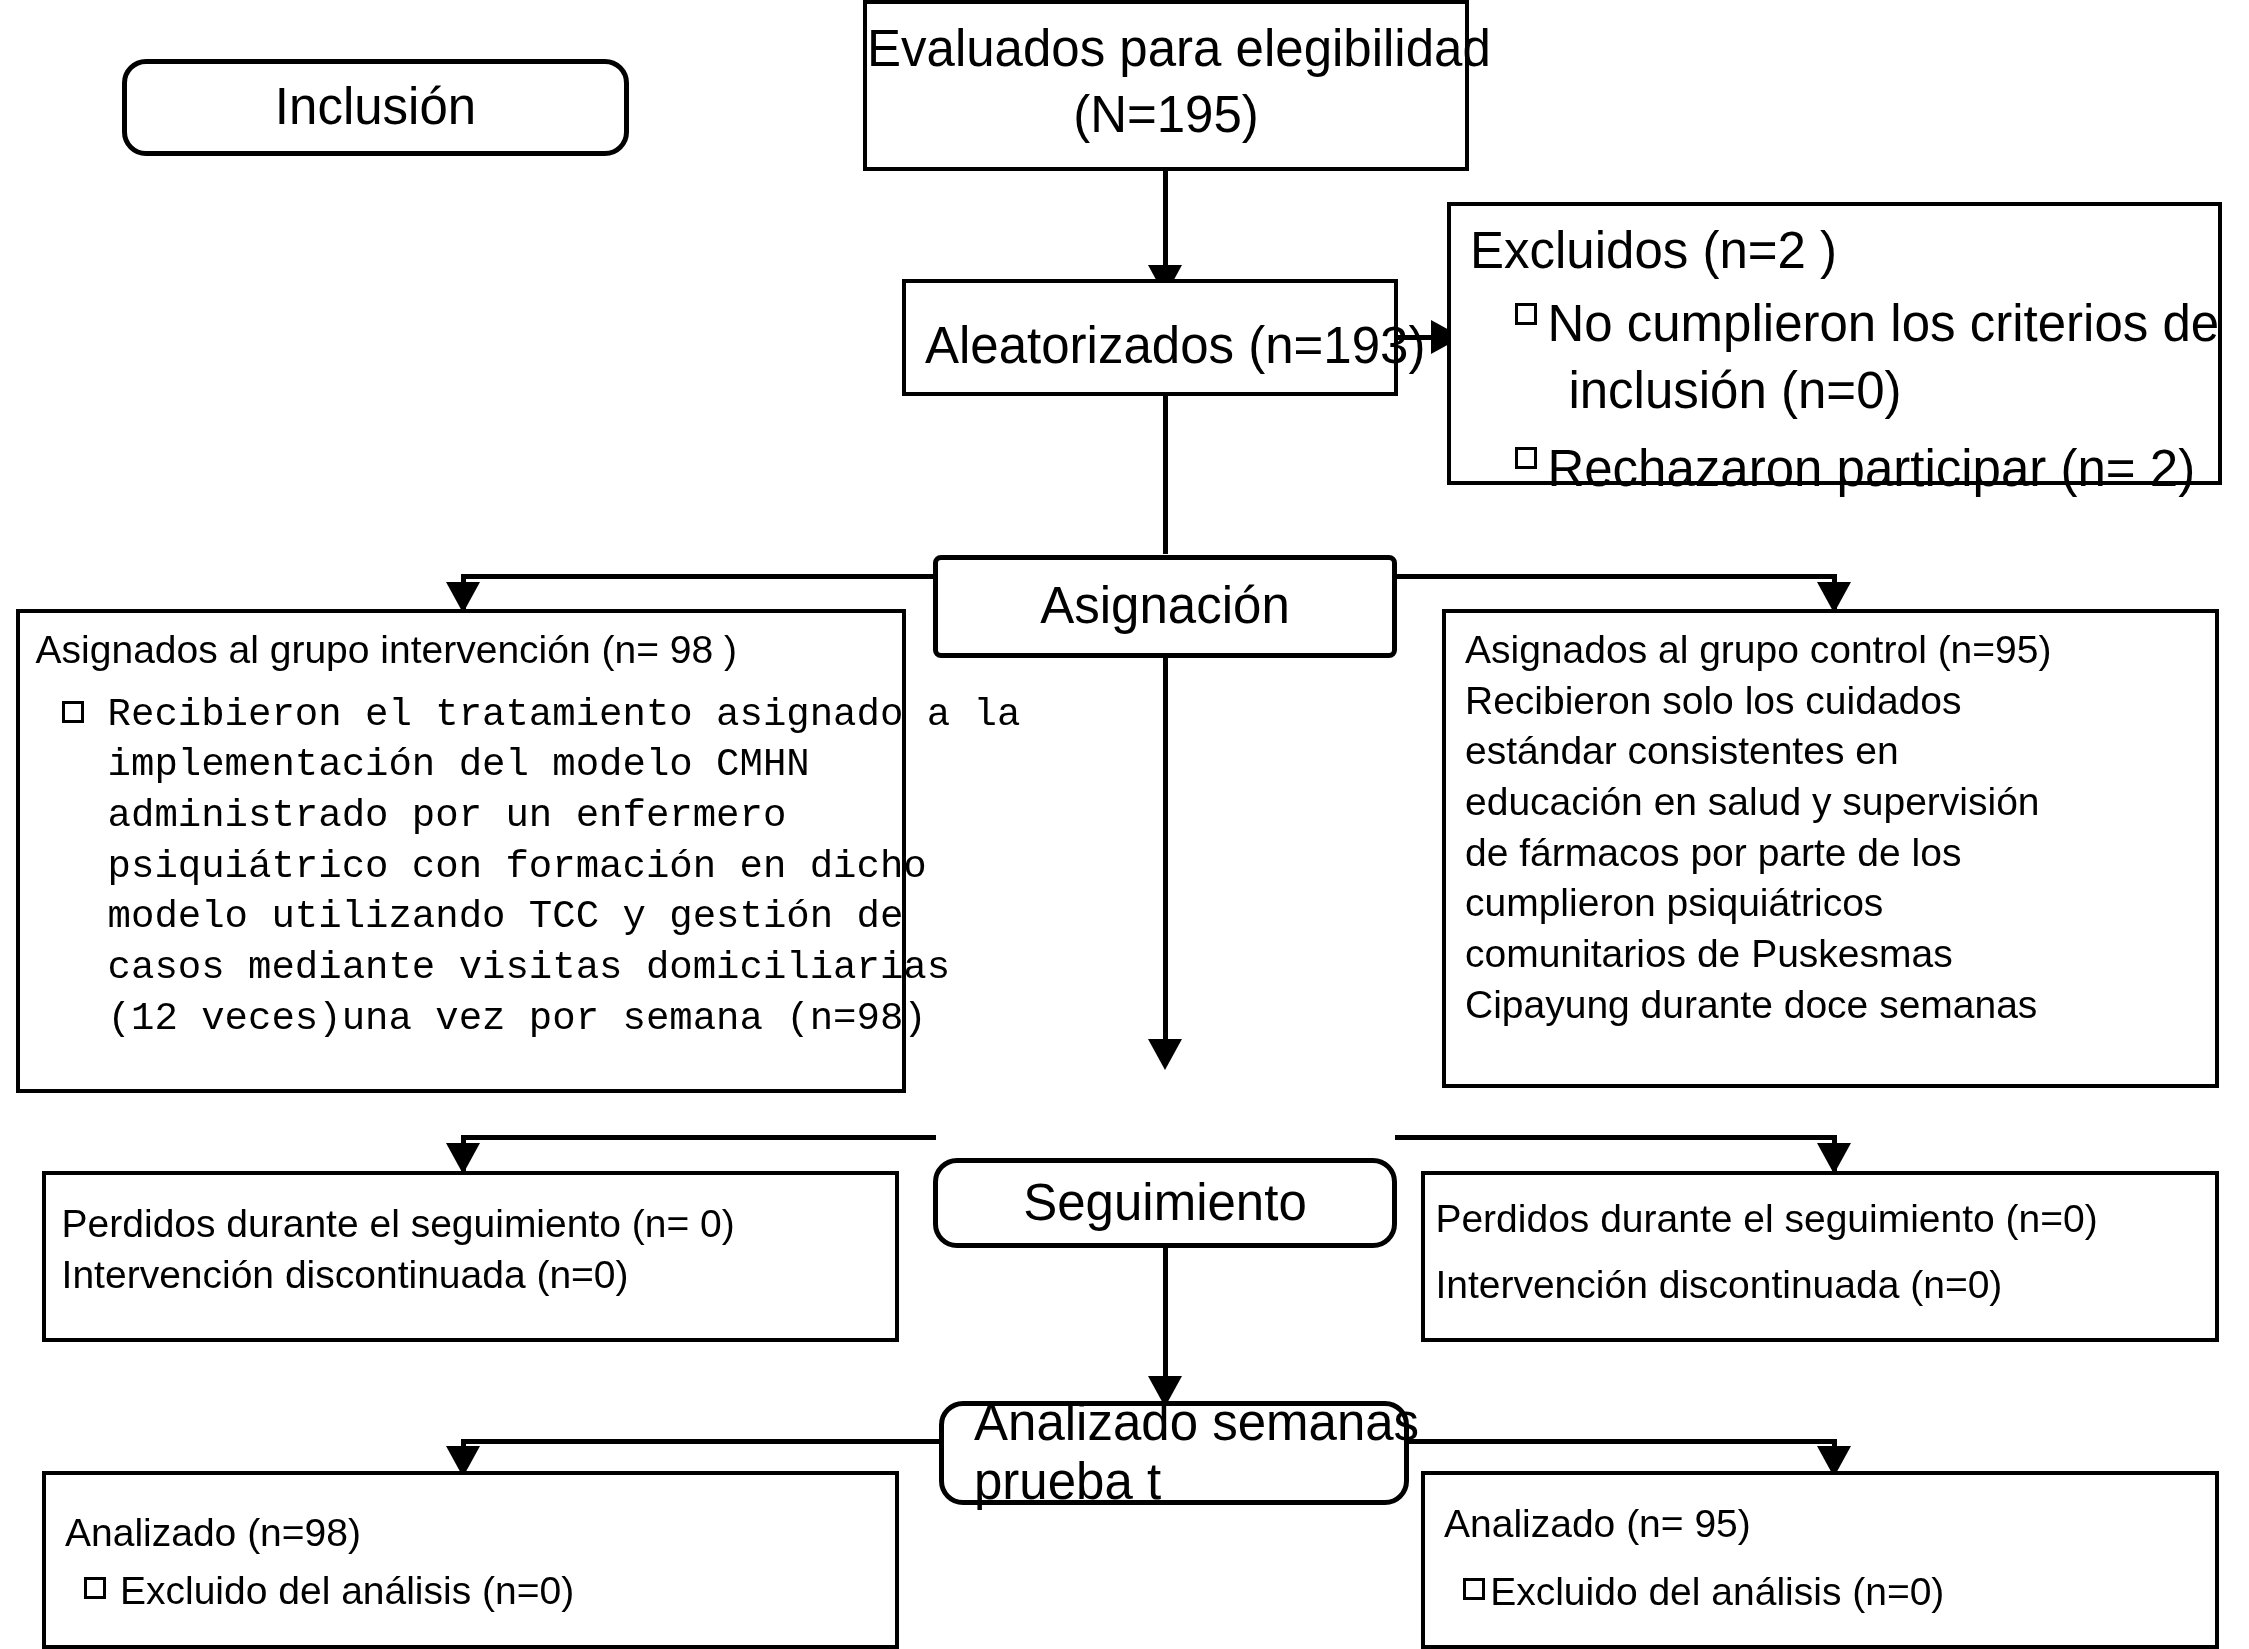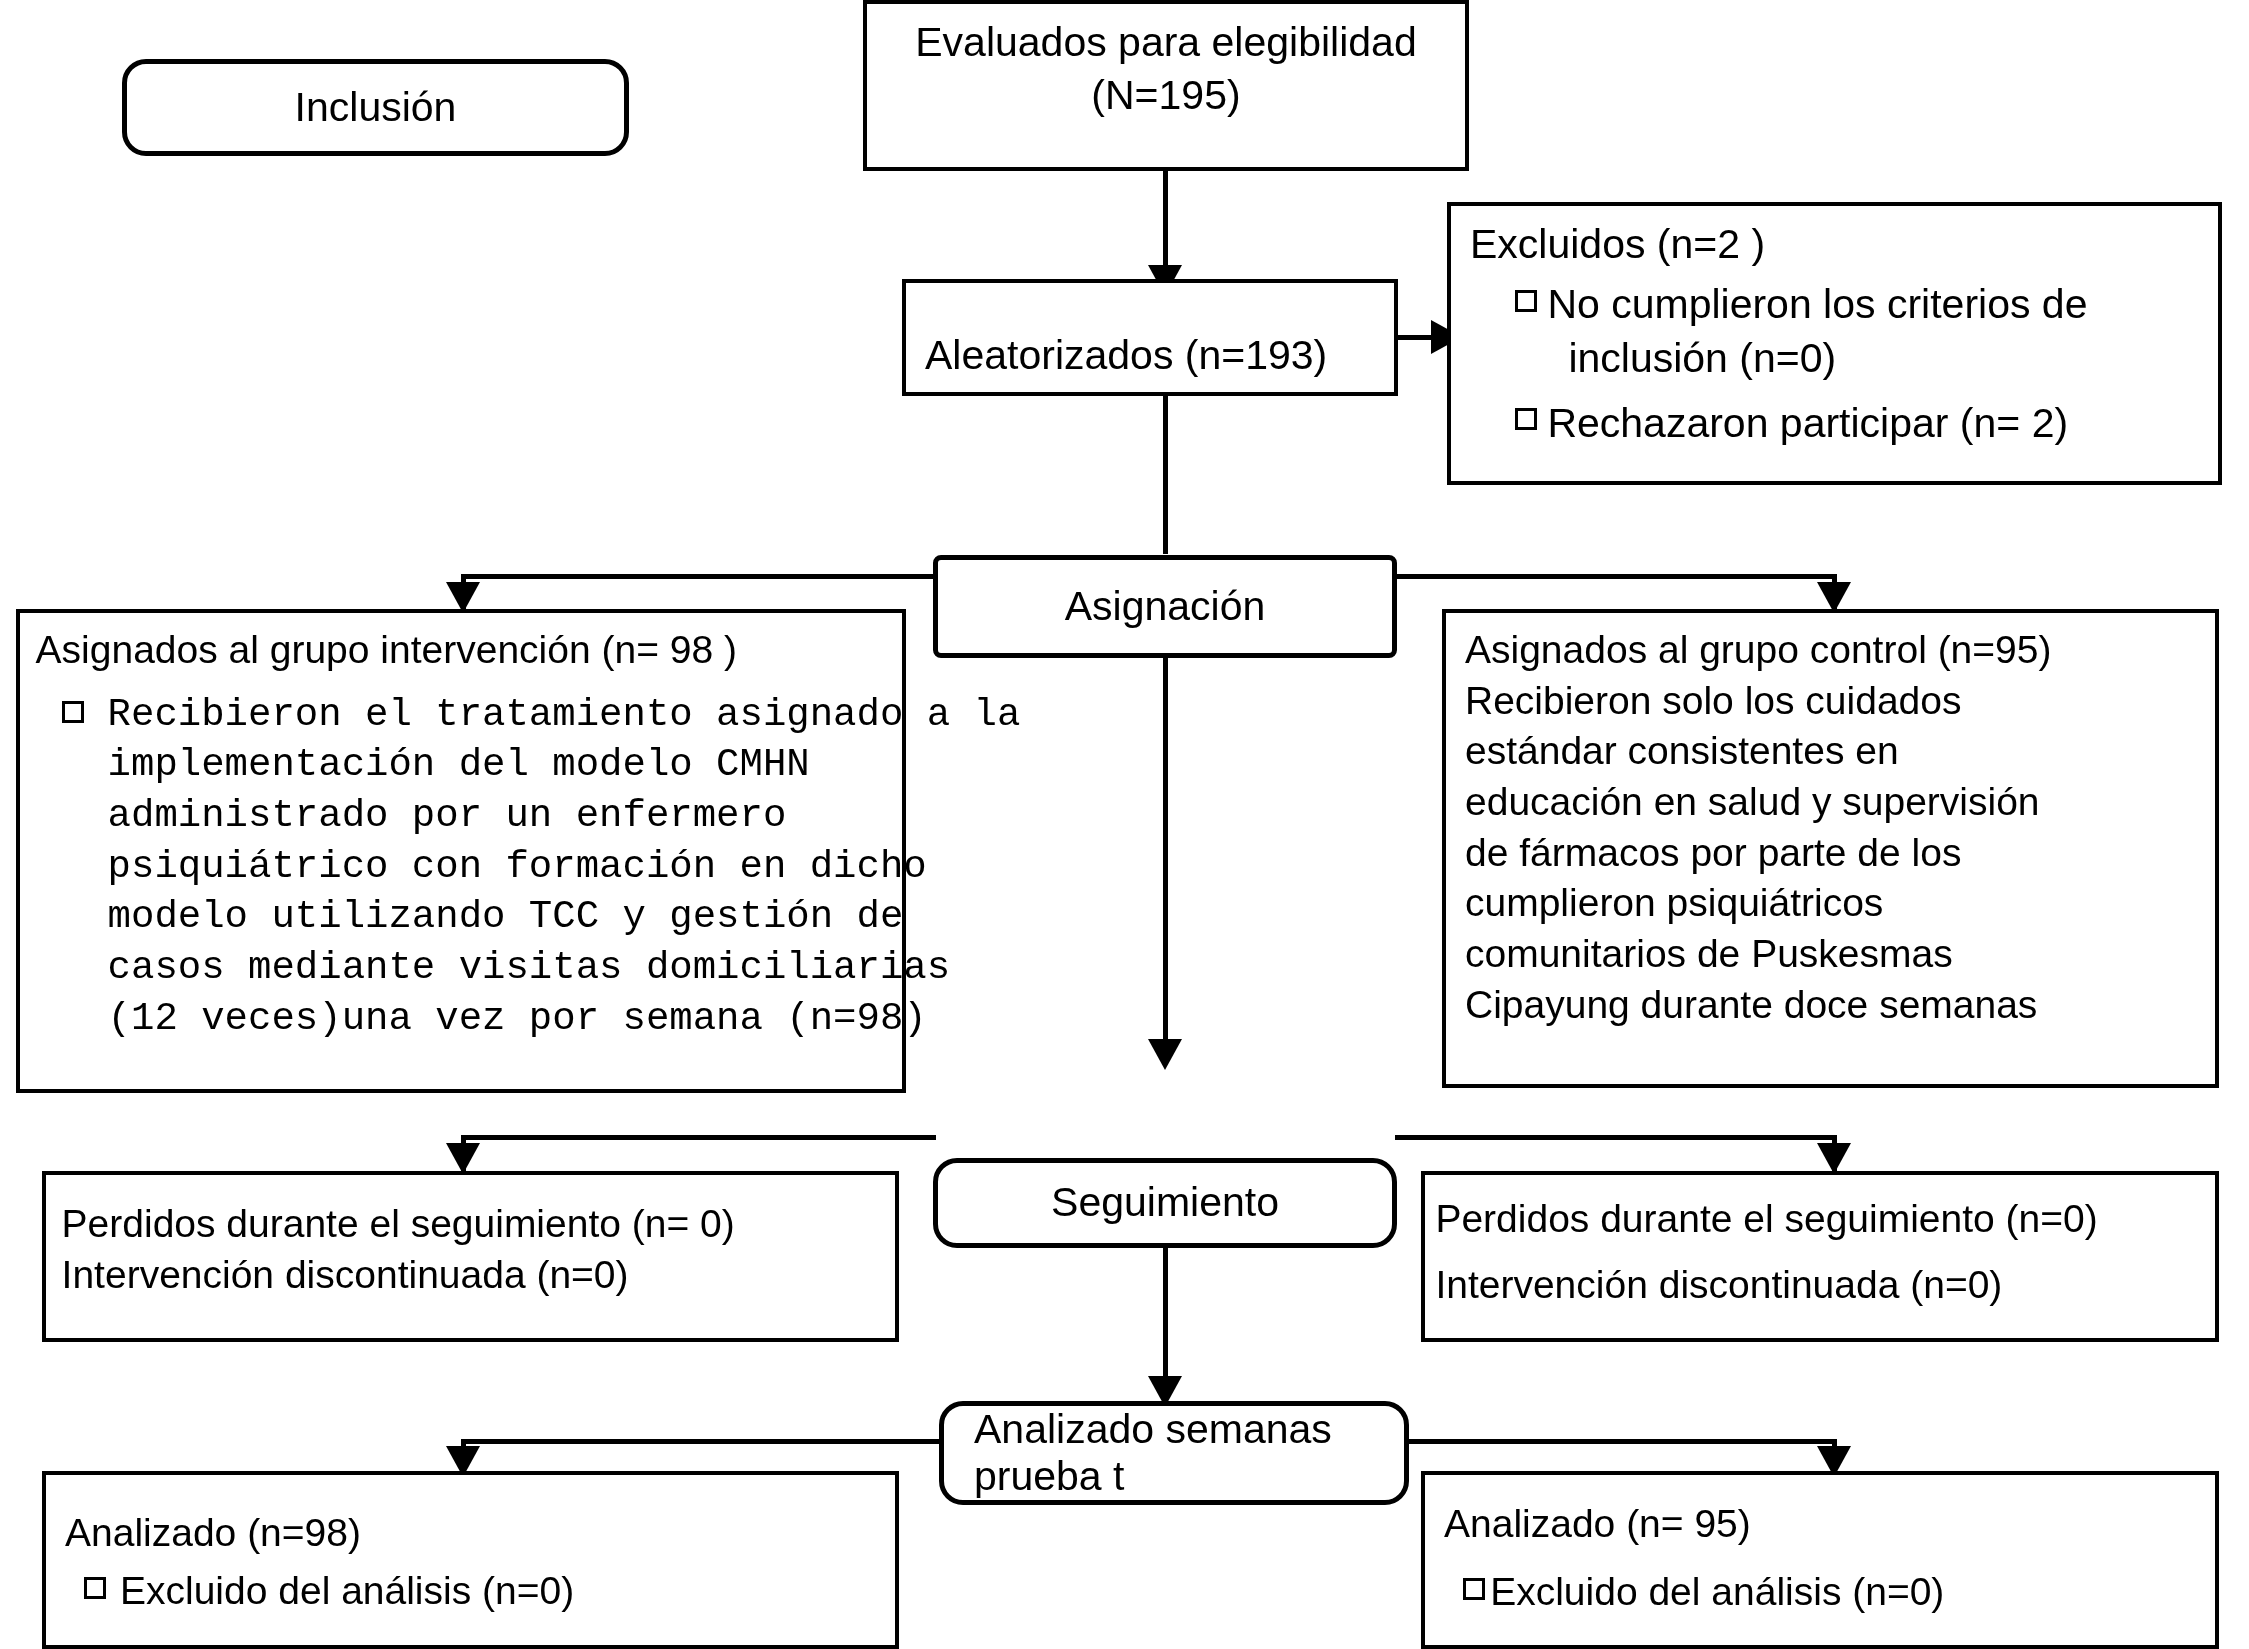--- a/index.html
+++ b/index.html
@@ -35,21 +35,21 @@
     justify-content: center;
     text-align: center;
     line-height: 1.15;
     z-index: 4;
   }
   .rbox.left-al {
     justify-content: flex-start;
     text-align: left;
   }
   .t38 { font-size: 39px; }
-  .t40 { font-size: 41px; }
+  .t40 { font-size: 51px; }
   .center { text-align: center; }
   .line-stack { display: block; }
   .ln { display: block; white-space: nowrap; }
 
   
   .bullet-row {
     display: flex;
     align-items: flex-start;
   }
   .bullet-sq {
@@ -108,21 +108,21 @@
   </div>
 
   <div class="box t40 center" style="left:863px; top:0px; width:606px; height:171px; padding-top:12px;">
     <span class="ln">Evaluados para elegibilidad</span>
     <span class="ln">(N=195)</span>
   </div>
 
   <div class="vline" style="left:1163px; top:171px; height:106px;"></div>
   <div class="arrow-down" style="left:1148px; top:265px;"></div>
 
-  <div class="box t40" style="left:902px; top:279px; width:496px; height:117px; padding:46px 0 0 19px;">
+  <div class="box t40" style="left:902px; top:279px; width:496px; height:117px; padding:30px 0 0 19px;">
     <span class="ln">Aleatorizados (n=193)</span>
   </div>
 
   <div class="hline" style="left:1397px; top:335px; width:52px;"></div>
   <div class="arrow-right" style="left:1431px; top:320px;"></div>
 
   <div class="box t40" style="left:1447px; top:202px; width:775px; height:283px; padding:12px 15.6px 0 19px;">
     <span class="ln">Excluidos  (n=2 )</span>
     <div class="bullet-row" style="margin-top:7px; padding-left:45px;">
       <span class="bullet-sq"></span>

